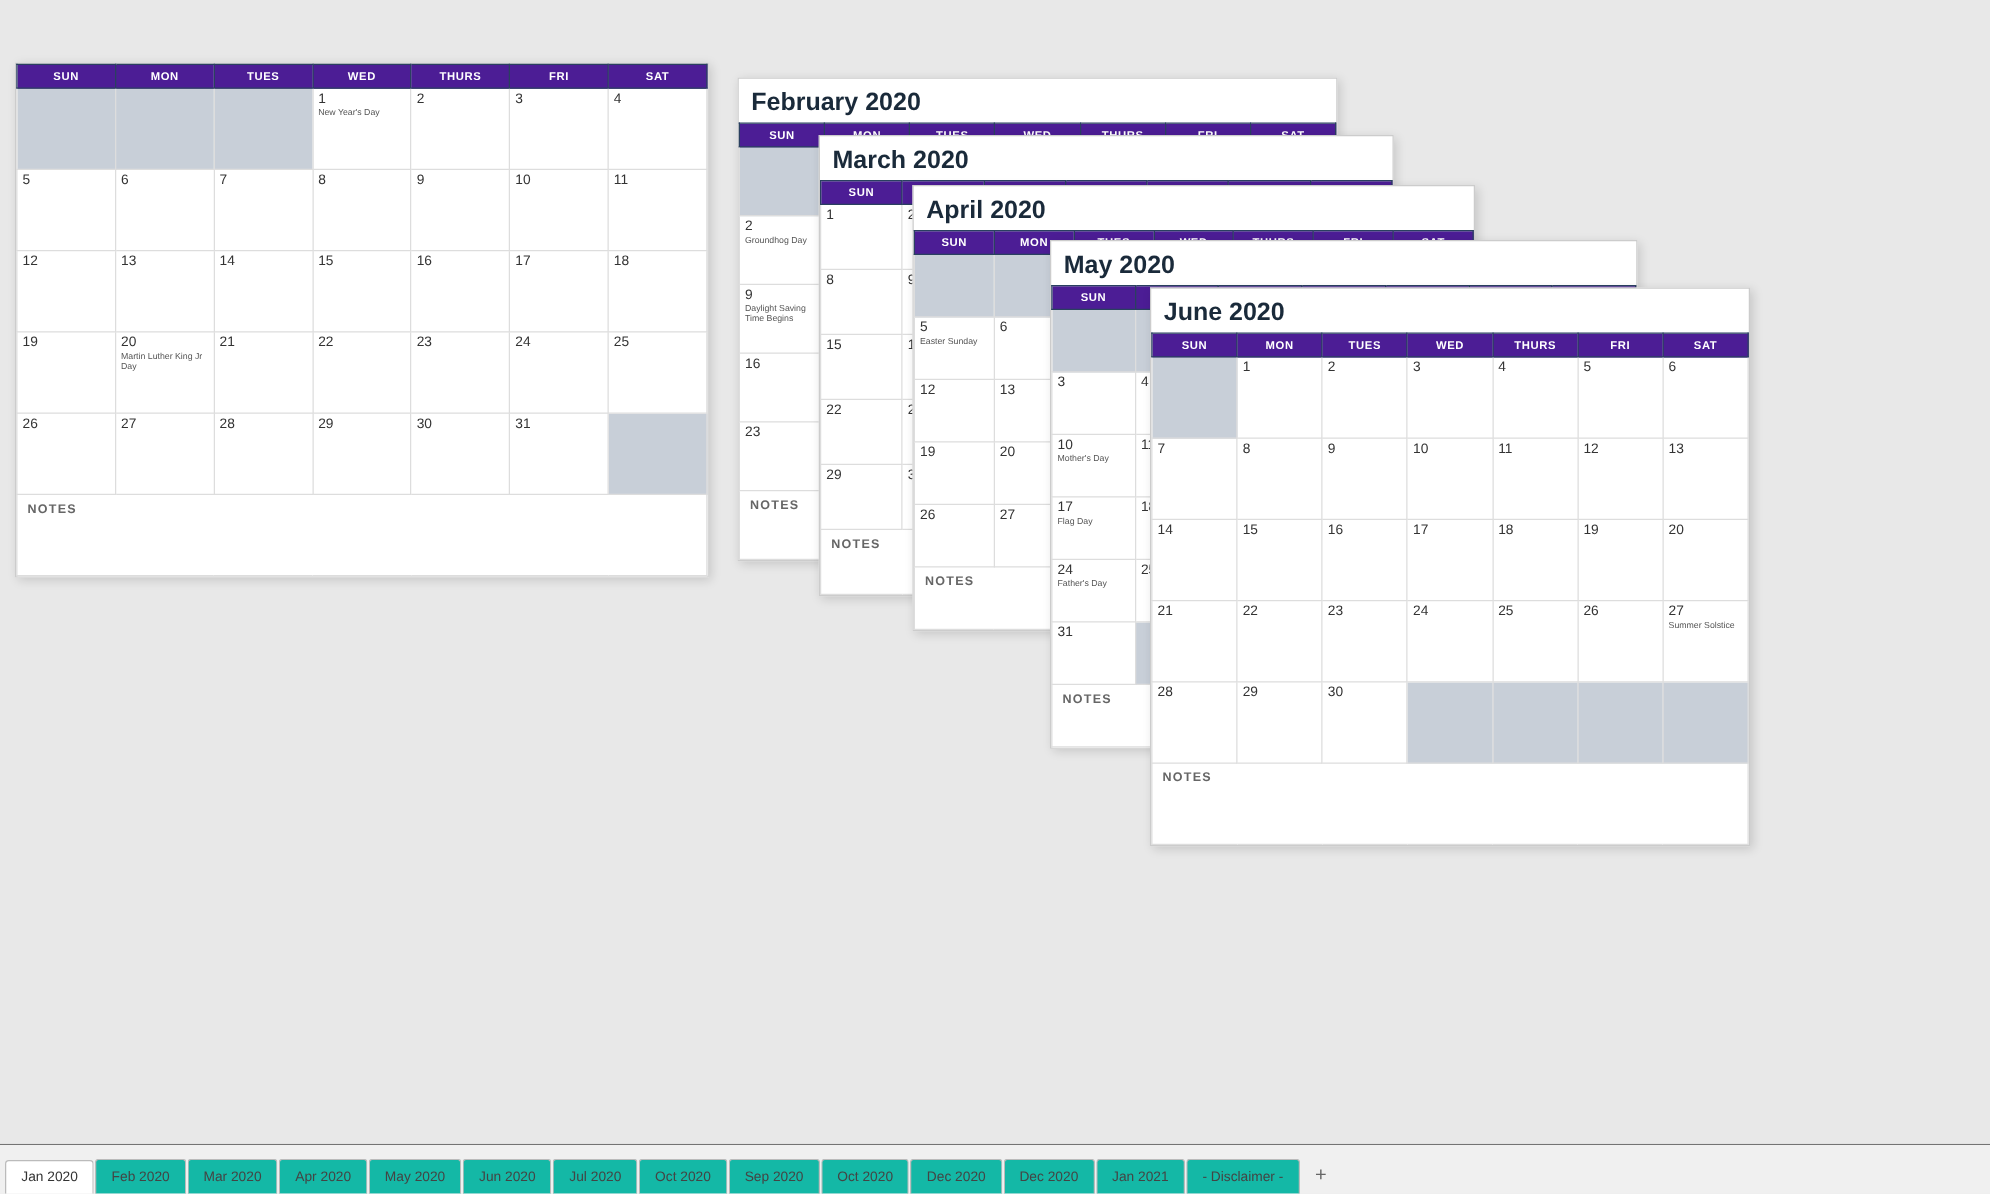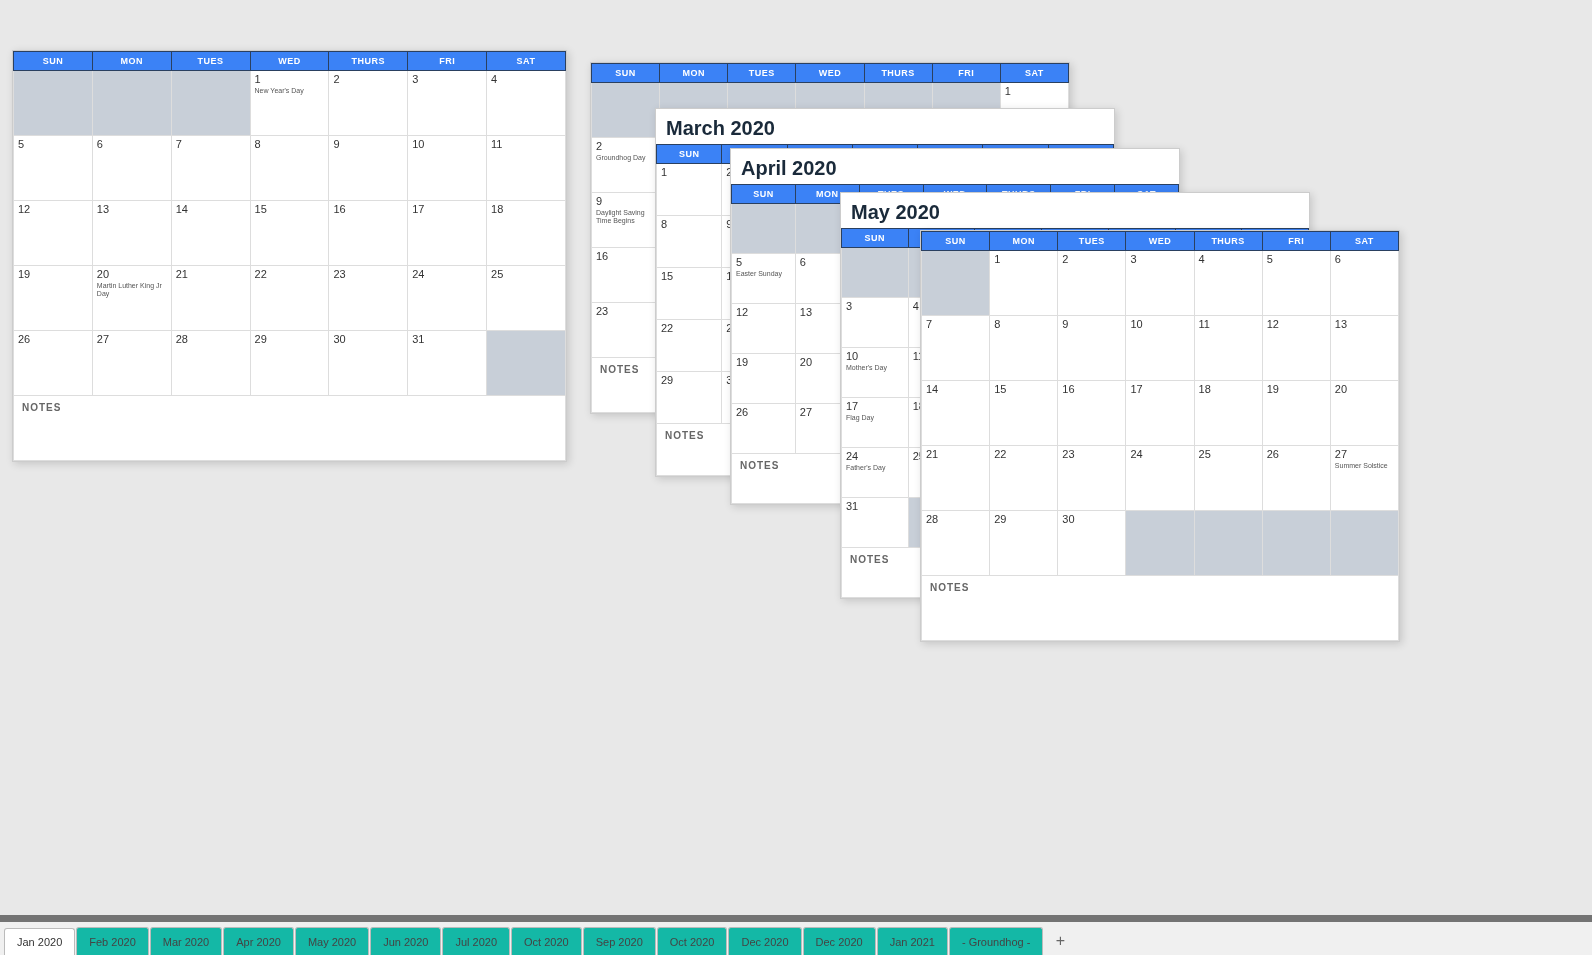--- a/index.html
+++ b/index.html
@@ -42,21 +42,21 @@
       color: #1a2a3a;
       padding: 8px 10px 4px 10px;
     }
 
     .cal-grid {
       width: 100%;
       border-collapse: collapse;
     }
 
     .cal-grid th {
-      background: #3b82f6;
+      background: #4c1d95;
       color: white;
       font-size: 9px;
       font-weight: bold;
       text-align: center;
       padding: 4px 2px;
       border: 1px solid #2a4060;
       letter-spacing: 0.5px;
     }
 
     .cal-grid td {
@@ -104,21 +104,21 @@
       vertical-align: top;
     }
 
     
     .tab-bar {
       background: #f0f0f0;
       height: 40px;
       width: 1592px;
       display: flex;
       align-items: flex-end;
-      border-top: 7px solid #737373;
+      border-top: 1px solid #737373;
       padding-left: 4px;
       padding-bottom: 0;
       overflow: hidden;
     }
 
     .tab {
       height: 28px;
       padding: 0 12px;
       font-size: 11px;
       border: 1px solid #bbb;
@@ -332,20 +332,21 @@
           <td class="out-of-month"></td>
         </tr>
         <tr class="notes-row">
           <td colspan="7">NOTES</td>
         </tr>
       </tbody>
     </table>
   </div>
 
   <div class="calendar-card" id="feb">
+    <div class="cal-month-title">February 2020</div>
     <table class="cal-grid">
       <thead>
         <tr>
           <th>SUN</th>
           <th>MON</th>
           <th>TUES</th>
           <th>WED</th>
           <th>THURS</th>
           <th>FRI</th>
           <th>SAT</th>
@@ -856,20 +857,21 @@
           <td class="empty"></td>
         </tr>
         <tr class="notes-row">
           <td colspan="7">NOTES</td>
         </tr>
       </tbody>
     </table>
   </div>
 
   <div class="calendar-card" id="jun">
+    <div class="cal-month-title">June 2020</div>
     <table class="cal-grid">
       <thead>
         <tr>
           <th>SUN</th>
           <th>MON</th>
           <th>TUES</th>
           <th>WED</th>
           <th>THURS</th>
           <th>FRI</th>
           <th>SAT</th>
@@ -998,15 +1000,15 @@
   <div class="tab">Apr 2020</div>
   <div class="tab">May 2020</div>
   <div class="tab">Jun 2020</div>
   <div class="tab">Jul 2020</div>
   <div class="tab">Oct 2020</div>
   <div class="tab">Sep 2020</div>
   <div class="tab">Oct 2020</div>
   <div class="tab">Dec 2020</div>
   <div class="tab">Dec 2020</div>
   <div class="tab">Jan 2021</div>
-  <div class="tab">- Groundhog -</div>
+  <div class="tab">- Disclaimer -</div>
   <div class="tab-add">+</div>
 </div>
 
 </body></html>

